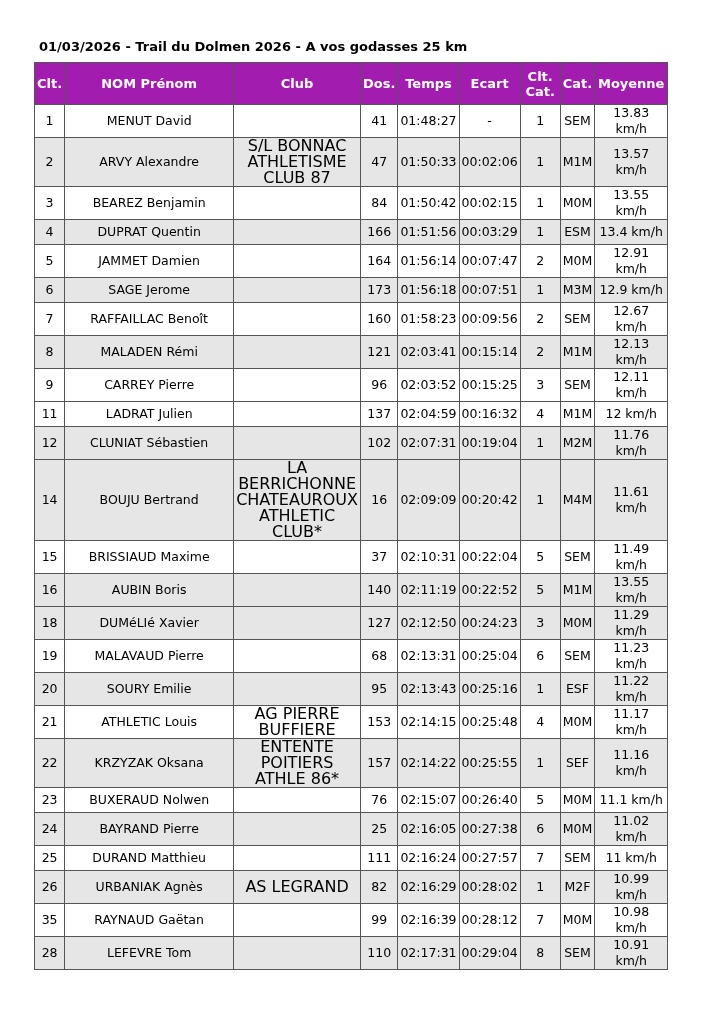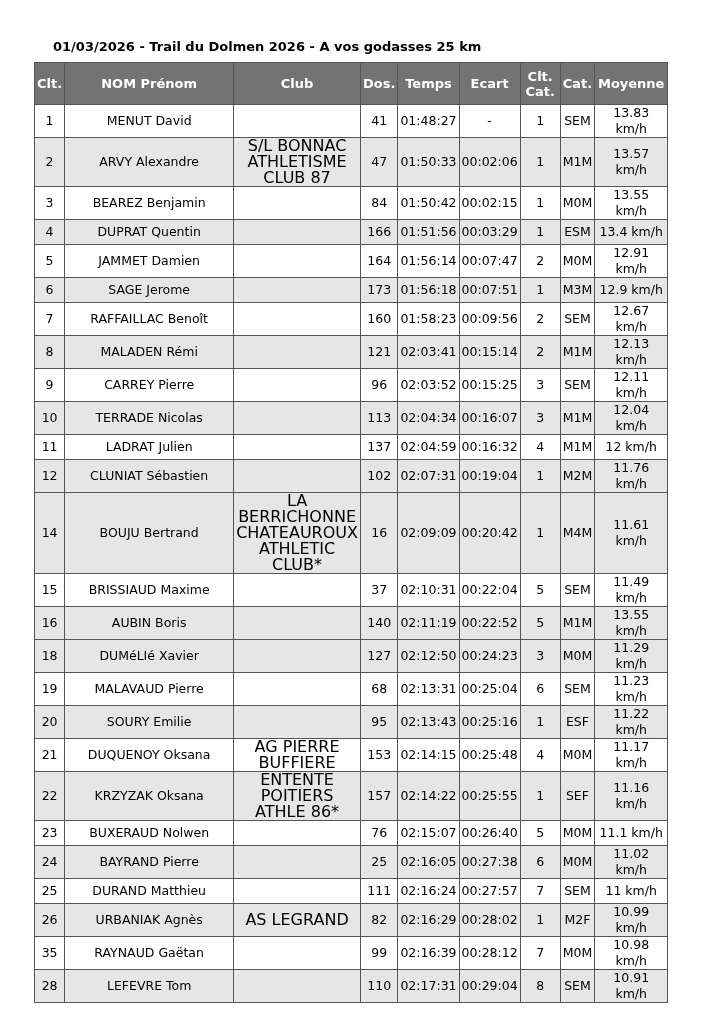--- a/index.html
+++ b/index.html
@@ -1,20 +1,20 @@
 <!DOCTYPE html>
 <html><head>
 <meta charset="utf-8">
 <style>
   html, body { margin: 0; padding: 0; background: #ffffff; }
   body { width: 724px; height: 1024px; position: relative; font-family: "DejaVu Sans", sans-serif; color: #000; }
-  .title { position: absolute; left: 53px; top: 39px; font-size: 13px; font-weight: bold; white-space: nowrap; }
+  .title { position: absolute; left: 39px; top: 39px; font-size: 13px; font-weight: bold; white-space: nowrap; }
   table.results { position: absolute; left: 34px; top: 62px; border-collapse: collapse; font-size: 12.5px; table-layout: fixed; }
   table.results th, table.results td { border: 1px solid #555; text-align: center; vertical-align: middle; padding: 0 2px; line-height: 16px; }
-  table.results th { background: #737373; color: #ffffff; font-weight: bold; height: 41px; font-size: 13px; line-height: 15px; }
+  table.results th { background: #a21caf; color: #ffffff; font-weight: bold; height: 41px; font-size: 13px; line-height: 15px; }
   table.results td { height: 24px; }
   table.results tr.alt td { background: #e6e6e6; }
   table.results td.club { font-size: 16px; line-height: 16px; }
   .col-clt { width: 30px; }
   .col-nom { width: 169px; }
   .col-club { width: 114px; }
   .col-dos { width: 36px; }
   .col-temps { width: 59px; }
   .col-ecart { width: 60px; }
   .col-cltcat { width: 40px; }
@@ -144,31 +144,20 @@
         <td>9</td>
         <td>CARREY Pierre</td>
         <td class="club"></td>
         <td>96</td>
         <td>02:03:52</td>
         <td>00:15:25</td>
         <td>3</td>
         <td>SEM</td>
         <td>12.11 km/h</td>
       </tr>
-      <tr class="alt">
-        <td>10</td>
-        <td>TERRADE Nicolas</td>
-        <td class="club"></td>
-        <td>113</td>
-        <td>02:04:34</td>
-        <td>00:16:07</td>
-        <td>3</td>
-        <td>M1M</td>
-        <td>12.04 km/h</td>
-      </tr>
       <tr>
         <td>11</td>
         <td>LADRAT Julien</td>
         <td class="club"></td>
         <td>137</td>
         <td>02:04:59</td>
         <td>00:16:32</td>
         <td>4</td>
         <td>M1M</td>
         <td>12 km/h</td>
@@ -245,21 +234,21 @@
         <td class="club"></td>
         <td>95</td>
         <td>02:13:43</td>
         <td>00:25:16</td>
         <td>1</td>
         <td>ESF</td>
         <td>11.22 km/h</td>
       </tr>
       <tr>
         <td>21</td>
-        <td>DUQUENOY Oksana</td>
+        <td>ATHLETIC Louis</td>
         <td class="club">AG PIERRE BUFFIERE</td>
         <td>153</td>
         <td>02:14:15</td>
         <td>00:25:48</td>
         <td>4</td>
         <td>M0M</td>
         <td>11.17 km/h</td>
       </tr>
       <tr class="alt">
         <td>22</td>

